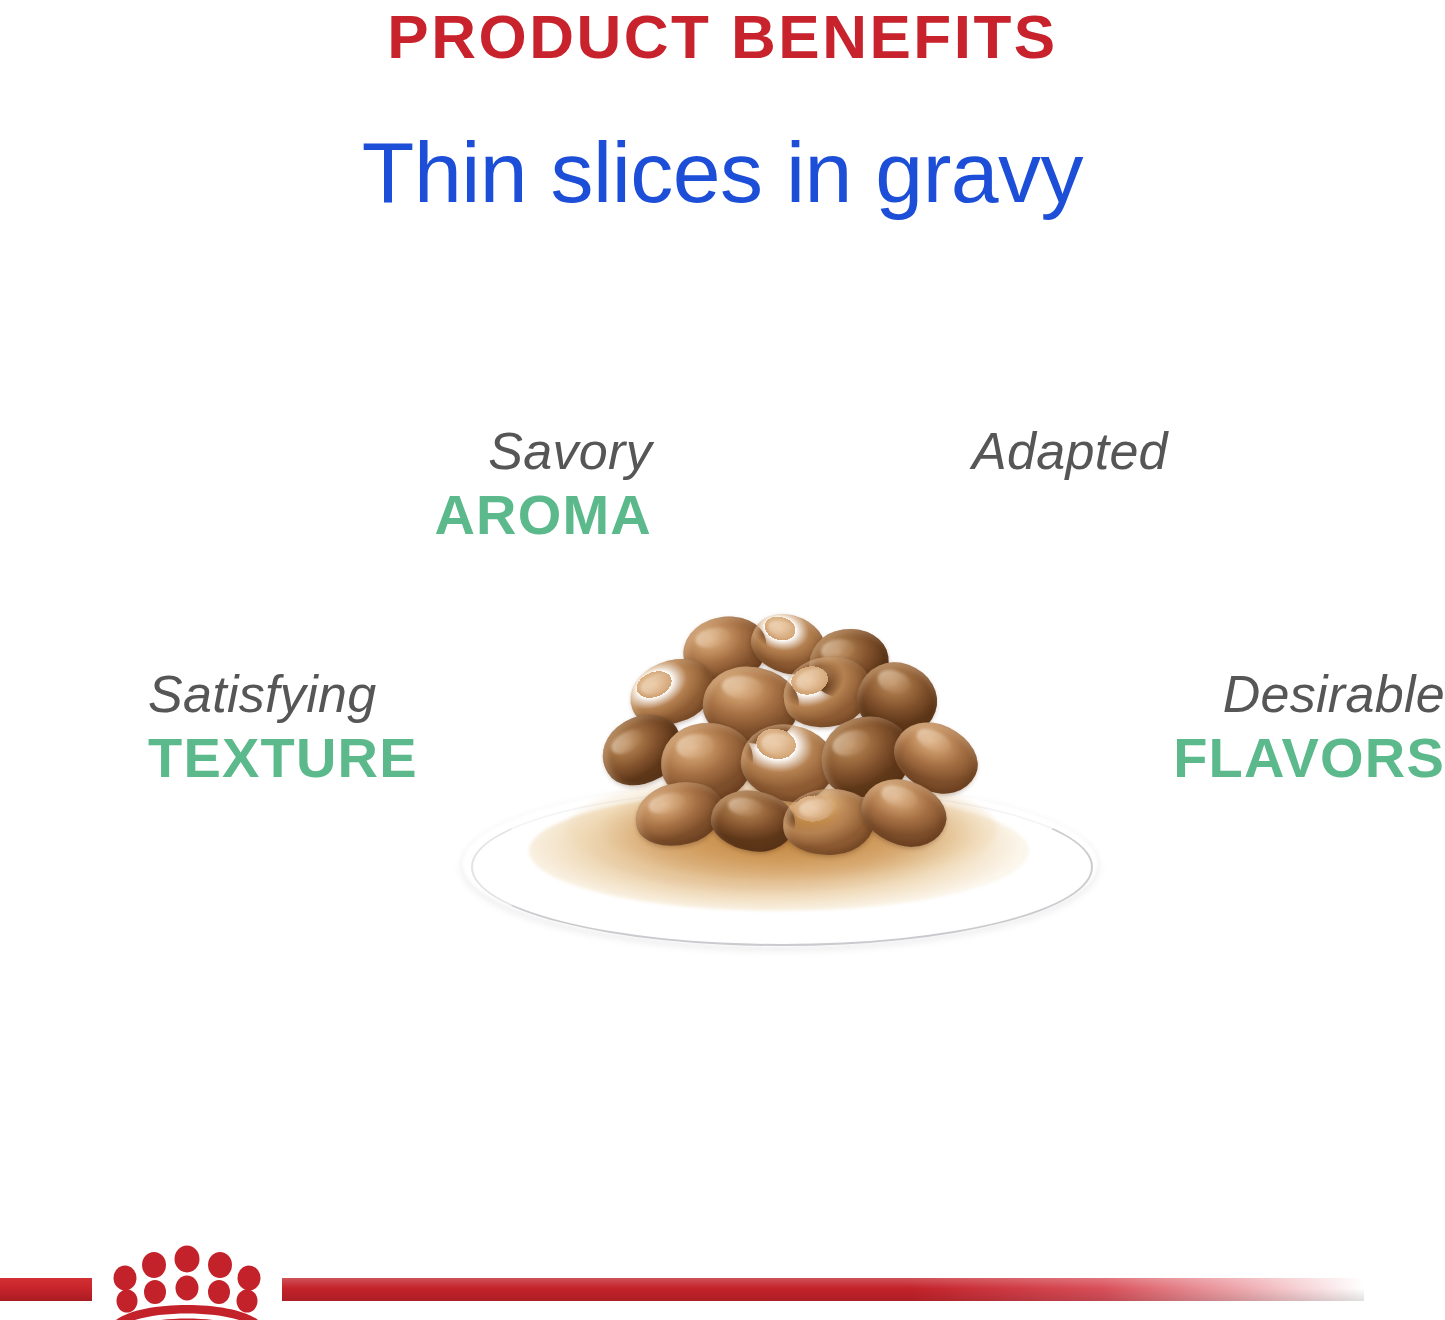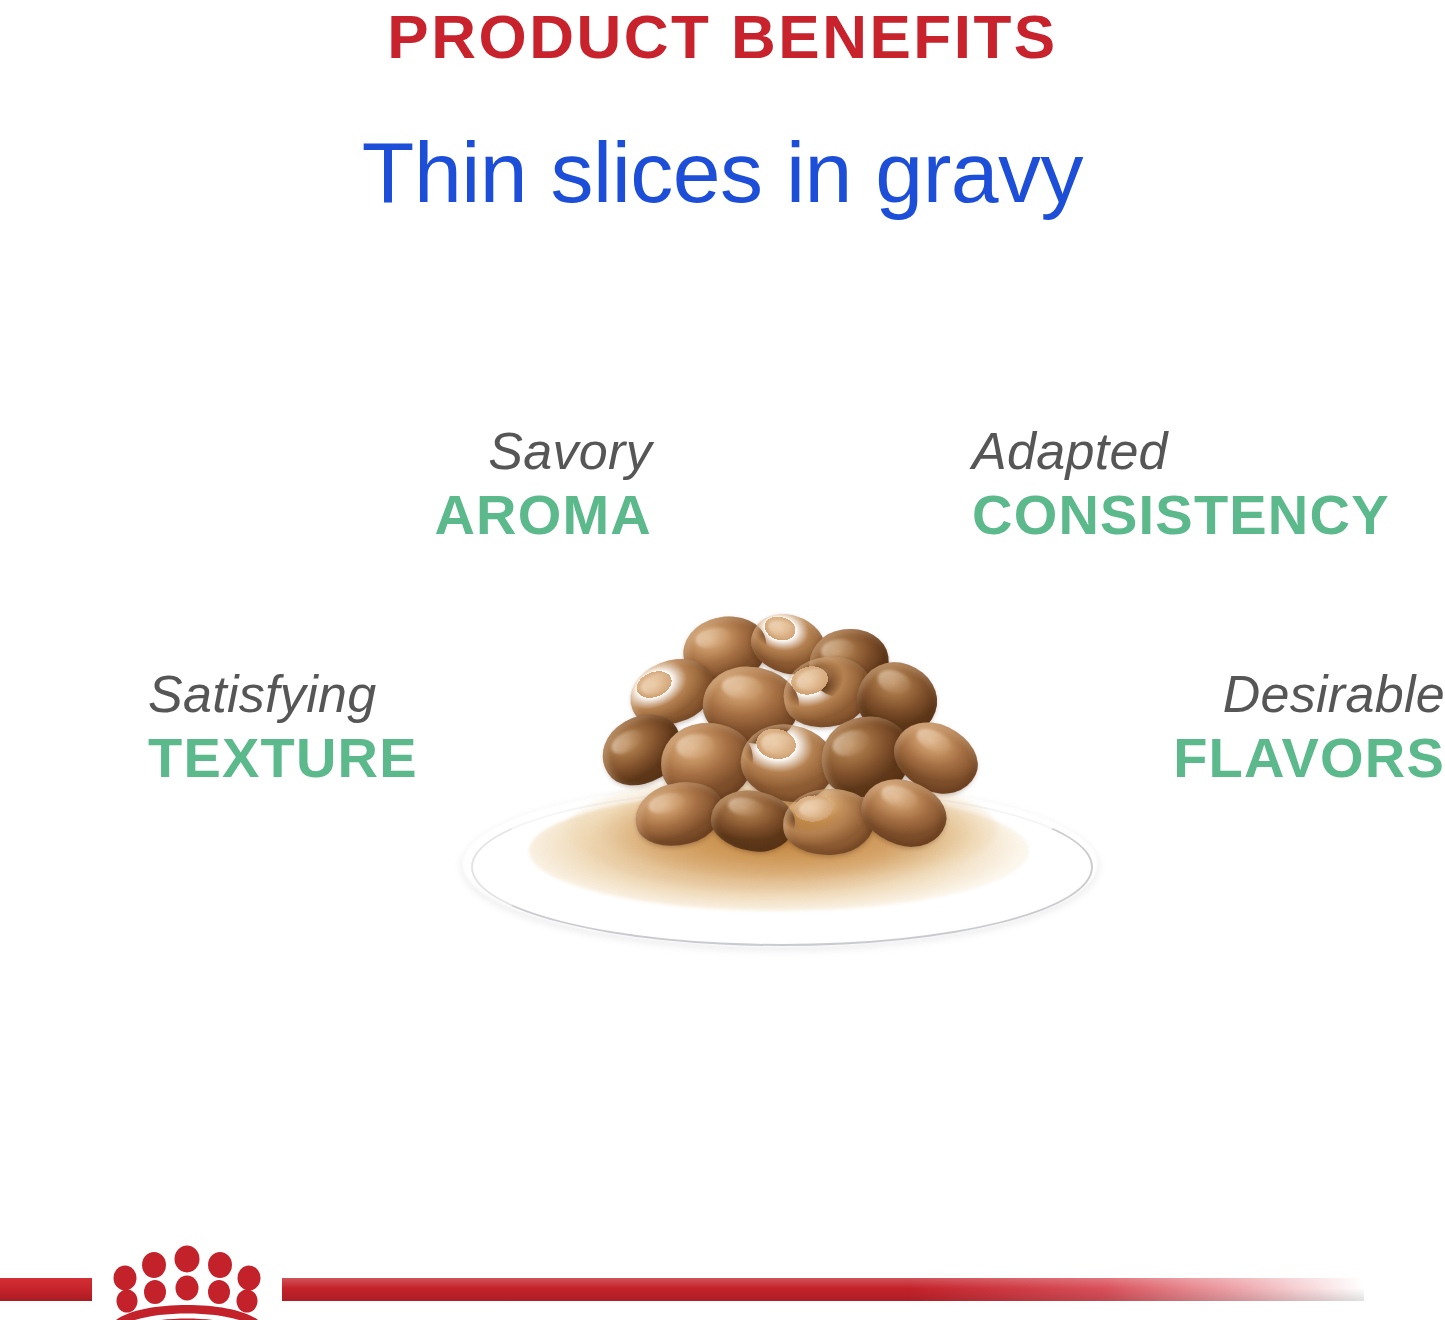--- a/index.html
+++ b/index.html
@@ -220,21 +220,20 @@
     <div class="subtitle">Thin slices in gravy</div>
   </div>
 
   <div class="benefit b-aroma">
     <span class="adj">Savory</span>
     <span class="noun">AROMA</span>
   </div>
 
   <div class="benefit b-consistency">
     <span class="adj">Adapted</span>
-    <span class="noun">CONSISTENCY</span>
   </div>
 
   <div class="benefit b-texture">
     <span class="adj">Satisfying</span>
     <span class="noun">TEXTURE</span>
   </div>
 
   <div class="benefit b-flavors">
     <span class="adj">Desirable</span>
     <span class="noun">FLAVORS</span>

